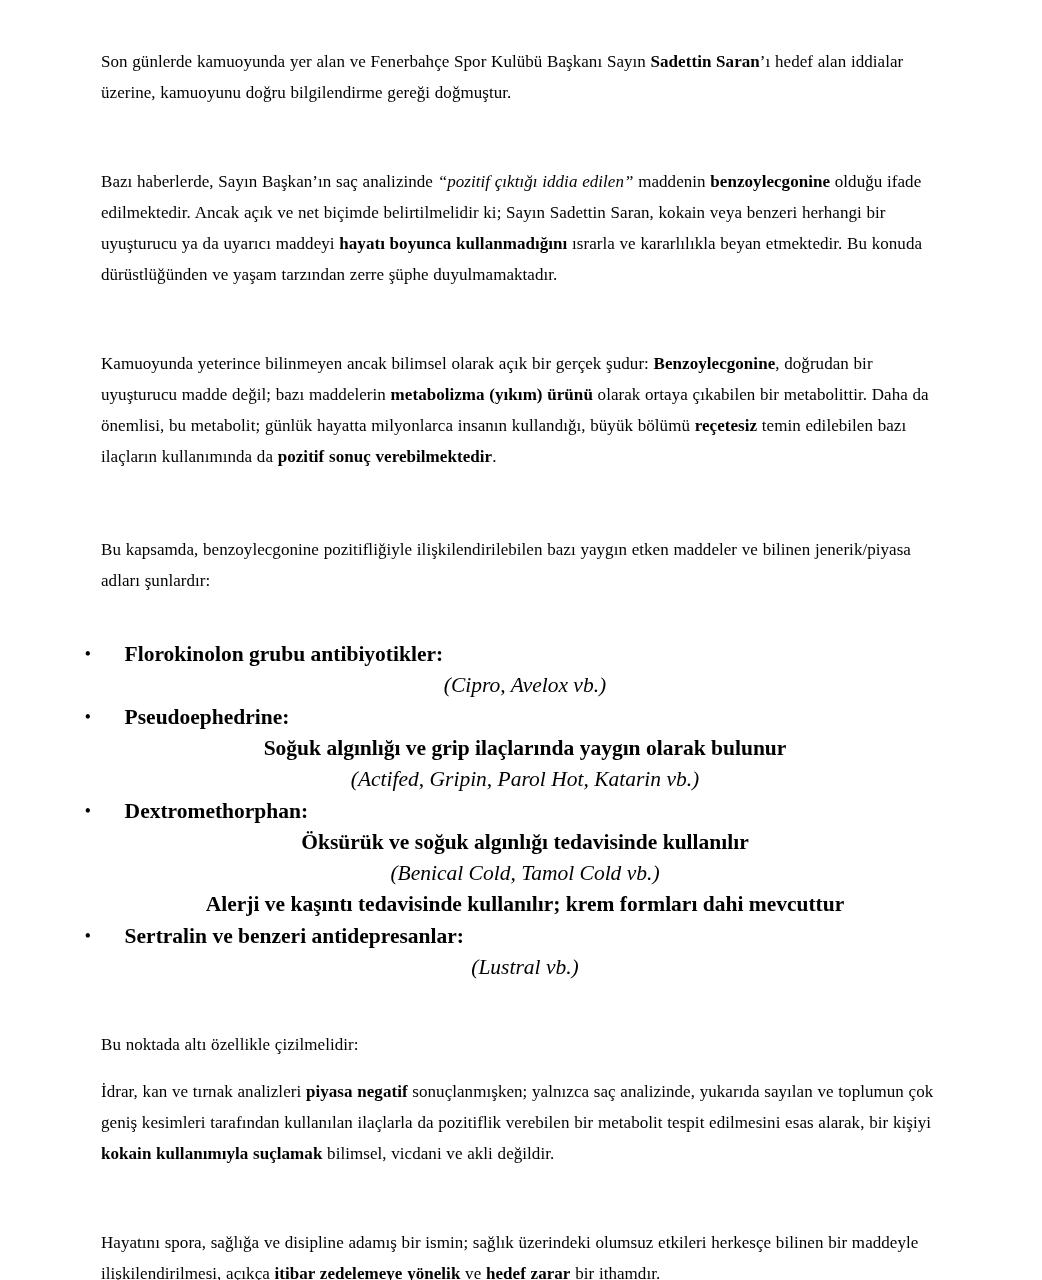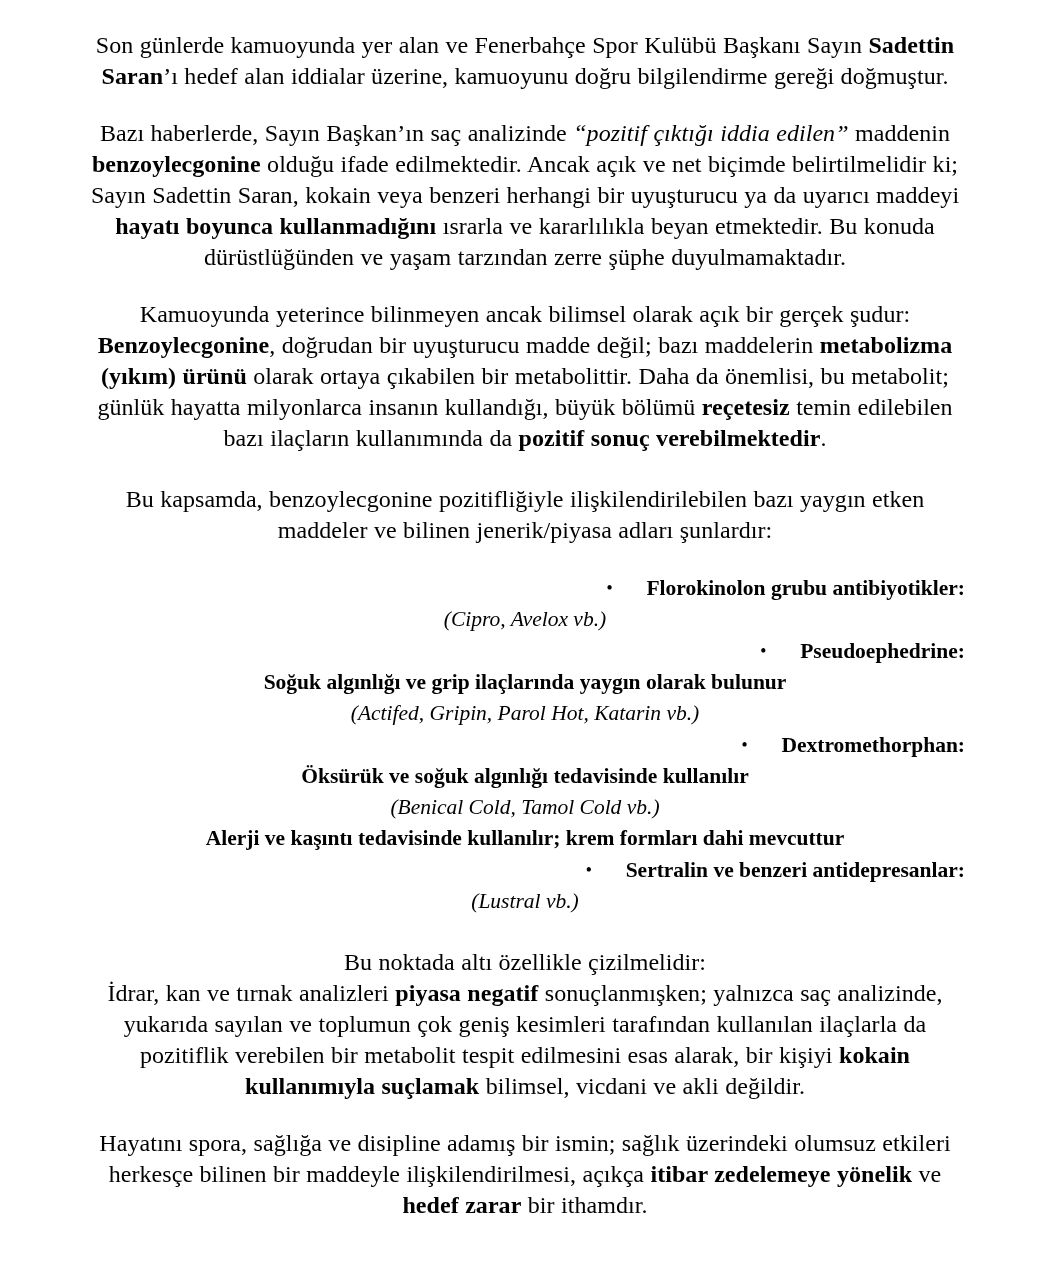--- a/index.html
+++ b/index.html
@@ -22,23 +22,22 @@
     padding: 30px 77px 0 85px;
     background: #ffffff;
   }
 
   .doc {
     width: 880px;
     margin: 0 auto;
   }
 
   p.para {
-    margin: 0;
-    text-align: center;
-    font-size: 24px;
+    margin: 16px;
+    font-size: 17px;
     line-height: 31px;
     letter-spacing: 0.05px;
     word-spacing: 0.4px;
   }
   .gap-md { height: 26px; }
   .gap-lg { height: 30px; }
 
   b, .b { font-weight: 700; }
   i, .i { font-style: italic; font-family: Liberation Serif, serif; }
 
@@ -46,21 +45,21 @@
     list-style: none;
     margin: 0;
     padding: 0;
   }
   ul.drug-list > li {
     margin: 0;
     padding: 0;
   }
 
   .bullet-line {
-    text-align: right;
+    text-align: left;
     font-size: 21.5px;
     line-height: 31px;
     font-weight: 700;
   }
   .bullet-dot {
     display: inline-block;
     font-size: 16px;
     line-height: 31px;
     vertical-align: 2px;
     margin-right: 34px;

